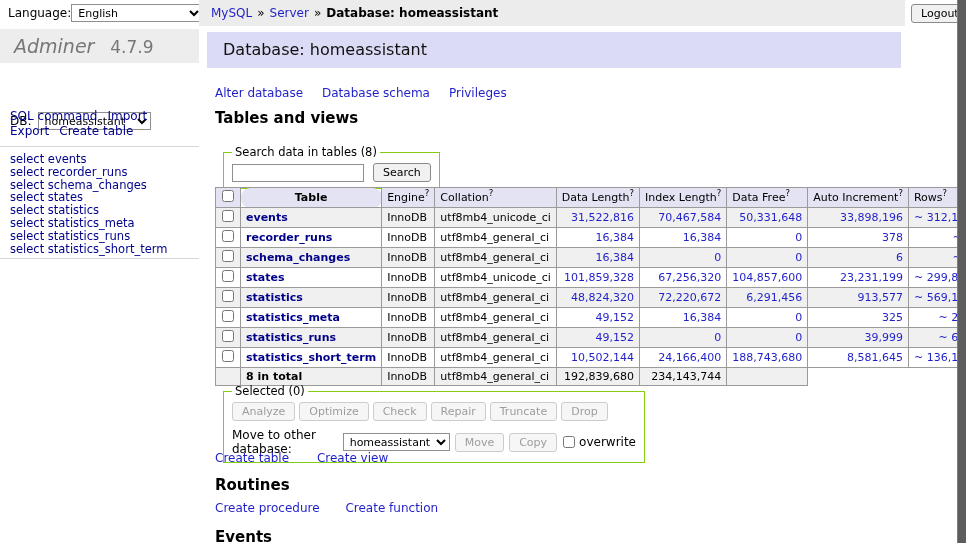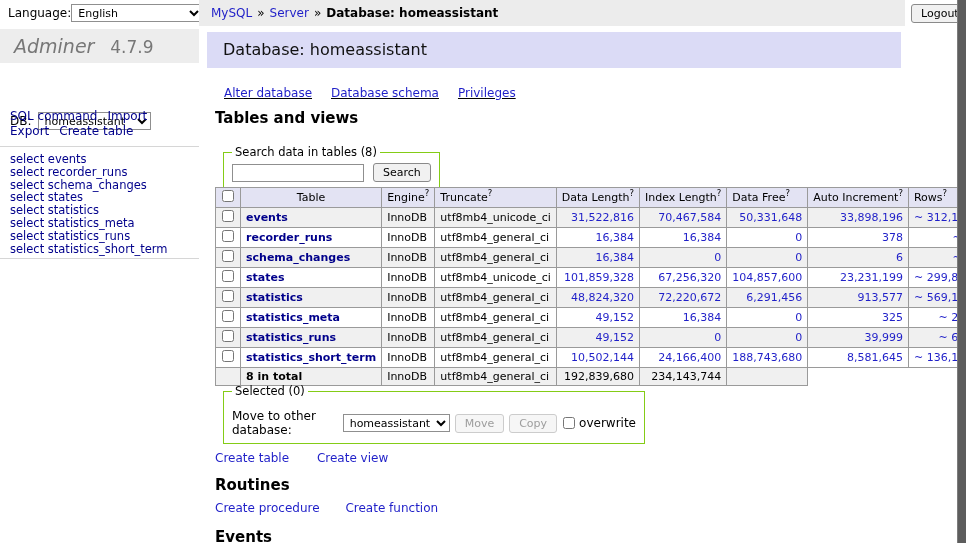--- a/index.html
+++ b/index.html
@@ -30,21 +30,21 @@
   #sidebar-links { left: 10px; top: 109px; line-height: 15px; }
   #sidebar-links a { margin-right: 10px; }
   .side-hr { left: 0; width: 199px; height: 0; border-top: 1px solid #d6d6d6; }
   #hr1 { top: 146px; } #hr2 { top: 258px; }
   #sidebar-table-links { left: 10px; top: 153px; font-size: 11.5px; }
   #sidebar-table-links a { display: block; line-height: 12.8px; color: #00008b; }
 
   
   #main-title-bar { left: 207px; top: 32px; width: 694px; height: 36px; background: #dbdbf6;
     line-height: 36px; padding-left: 16px; font-size: 16px; color: #111; }
-  #actions-row { left: 224px; top: 86px; display: flex; gap: 19px; text-decoration: underline; }
+  #actions-row { left: 215px; top: 86px; display: flex; gap: 19px; }
   h3.sec { font-size: 15px; font-weight: bold; margin: 0; }
   #tables-heading { left: 215px; top: 109px; }
   fieldset { border: 1px solid #84cc16; margin: 8px; padding: 4px 8px 6px 8px; background: #fff; }
   legend { font-size: 11.5px; padding: 0 3px; }
   #search-fieldset { left: 215px; top: 137px; width: 203px; }
   #search-fieldset .row { display: flex; align-items: center; }
   #search-input { width: 132px; margin-right: 9px; }
   input[type="text"], select {
     font-family: inherit; font-size: 11px; height: 18px;
     border: 1px solid #8f8f8f; background: #fff; padding: 0 2px;
@@ -53,21 +53,21 @@
     background: #f1f1f1; border: 1px solid #8a8a8a; border-radius: 3px; color: #000; cursor: pointer; }
   .btn:disabled { color: #9d9d9d; border-color: #cccccc; background: #f6f6f6; cursor: default; }
   input[type="checkbox"] { width: 12px; height: 12px; margin: 0 1px; }
 
   
   #tables-table { left: 215px; top: 187px; }
   table.data { border-collapse: collapse; font-size: 11px; }
   .data th, .data td { border: 1px solid #9a9a9a; padding: 2px 5px; line-height: 13px;
     white-space: nowrap; text-align: left; }
   .data thead th { background: #e3e3f3; font-weight: normal; }
-  .data thead th.c-name { font-weight: normal; text-align: center; min-width: 118px; }
+  .data thead th.c-name { font-weight: bold; text-align: center; min-width: 118px; border-radius: 9px; }
   .data tbody tr:nth-child(odd) td { background: #f0f0f0; }
   .data td.num { text-align: right; min-width: 64px; }
   .data a.tname { font-weight: bold; color: #00008b; }
   .data td.num a { color: #1f1fc8; }
   .data .c-check { width: 20px; text-align: center; }
   .data tr.footer td { background: #fff; }
   .data td.noborder { border: none; background: #fff !important; }
   .bold { font-weight: bold; }
 
   #selected-fieldset { left: 215px; top: 376px; width: 422px; }
@@ -161,21 +161,21 @@
   </div>
 </fieldset>
 
 <div id="tables-table" class="abs">
   <table class="data">
     <thead>
       <tr>
         <th class="c-check"><input type="checkbox" style=""></th>
         <th class="c-name"><span>Table</span><sup></sup></th>
         <th><span>Engine</span><sup>?</sup></th>
-        <th><span>Truncate</span><sup>?</sup></th>
+        <th><span>Collation</span><sup>?</sup></th>
         <th><span>Data Length</span><sup>?</sup></th>
         <th><span>Index Length</span><sup>?</sup></th>
         <th><span>Data Free</span><sup>?</sup></th>
         <th><span>Auto Increment</span><sup>?</sup></th>
         <th><span>Rows</span><sup>?</sup></th>
 
       </tr>
     </thead>
     <tbody>
         <tr>
@@ -285,20 +285,28 @@
         <td class="num">234,143,744</td>
         <td class="num"></td>
         <td class="noborder" colspan="3"></td>
       </tr>
     </tbody>
   </table>
 </div>
 
 <fieldset id="selected-fieldset" class="abs">
   <legend>Selected (0)</legend>
+  <div id="selected-operations">
+      <button disabled="" class="btn">Analyze</button>
+      <button disabled="" class="btn">Optimize</button>
+      <button disabled="" class="btn">Check</button>
+      <button disabled="" class="btn">Repair</button>
+      <button disabled="" class="btn">Truncate</button>
+      <button disabled="" class="btn">Drop</button>
+    </div>
   <div id="move-row">
     <span>Move to other database:</span>
     <select id="move-db-select">
       <option>homeassistant</option>
     </select>
     <button class="btn" disabled="">Move</button>
     <button class="btn" disabled="">Copy</button>
     <span id="overwrite-wrap">
       <input type="checkbox" style="">
       <span>overwrite</span>

